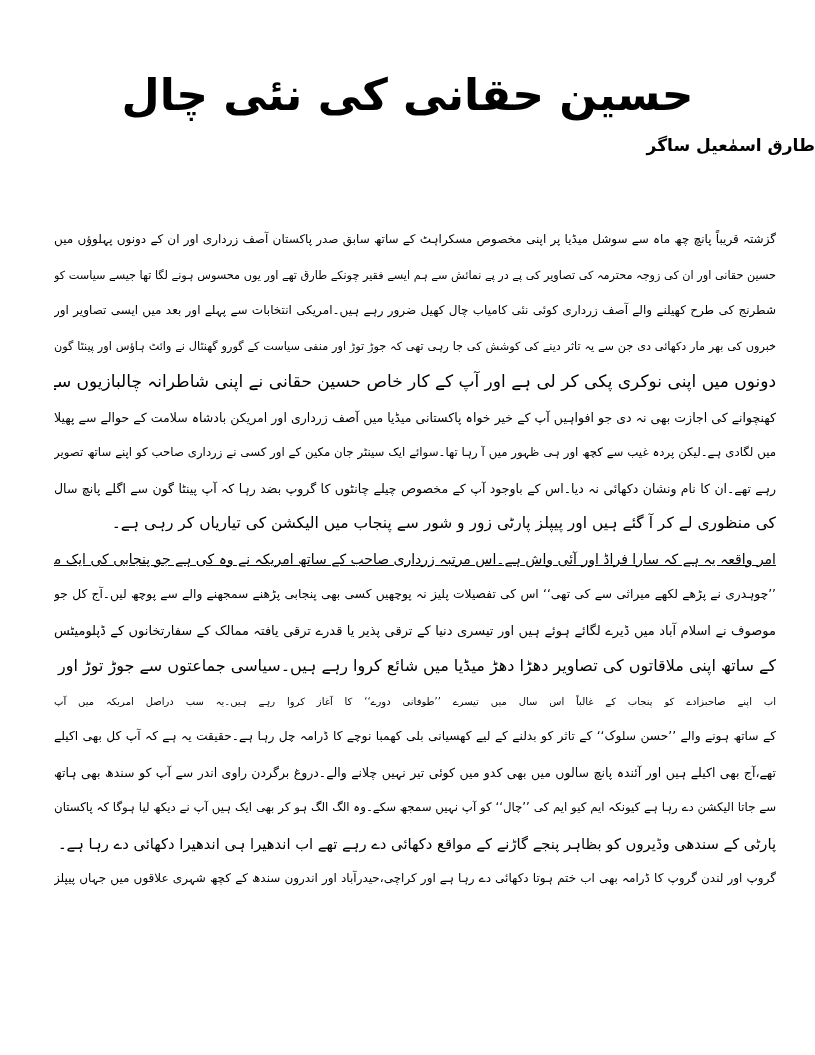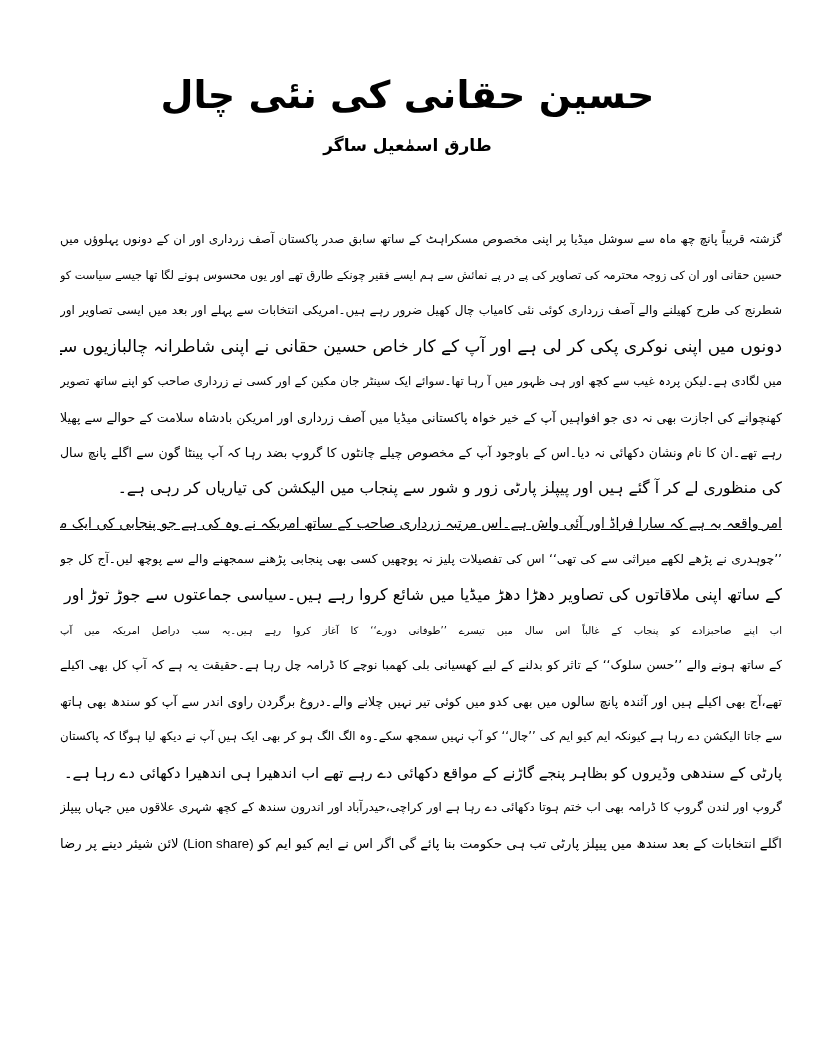--- a/index.html
+++ b/index.html
@@ -23,40 +23,40 @@
     background: #ffffff;
   }
   .title {
     position: absolute;
     top: 70px;
     left: 0;
     width: 815px;
     text-align: center;
     direction: rtl;
     font-family: "DejaVu Sans", sans-serif;
-    font-size: 38px;
+    font-size: 44px;
     font-weight: bold;
     line-height: 50px;
   }
   .author {
     position: absolute;
     top: 132px;
     left: 0;
     width: 815px;
-    text-align: center;
+    text-align: right;
     direction: rtl;
     font-family: "DejaVu Sans", sans-serif;
     font-size: 17px;
     font-weight: bold;
     line-height: 26px;
   }
   .body {
     position: absolute;
     top: 222px;
-    left: 60px;
+    left: 54px;
     width: 722px;
     direction: rtl;
   }
   .line {
     display: block;
     height: 35.5px;
     line-height: 35.5px;
     font-family: "DejaVu Sans", sans-serif;
     font-size: 15.5px;
     white-space: nowrap;
@@ -78,35 +78,32 @@
 
 <div class="page">
   <div class="title">حسین حقانی کی نئی چال</div>
   <div class="author">طارق اسمٰعیل ساگر</div>
 
   <div class="body">
 
     <span class="line" style="font-size: 12px;">گزشتہ قریباً پانچ چھ ماہ سے سوشل میڈیا پر اپنی مخصوص مسکراہٹ کے ساتھ سابق صدر پاکستان آصف زرداری اور ان کے دونوں پہلوؤں میں</span>
     <span class="line" style="font-size: 11.25px;">حسین حقانی اور ان کی زوجہ محترمہ کی تصاویر کی پے در پے نمائش سے ہم ایسے فقیر چونکے طارق تھے اور یوں محسوس ہونے لگا تھا جیسے سیاست کو</span>
     <span class="line" style="font-size: 12px;">شطرنج کی طرح کھیلنے والے آصف زرداری کوئی نئی کامیاب چال کھیل ضرور رہے ہیں۔امریکی انتخابات سے پہلے اور بعد میں ایسی تصاویر اور</span>
+    <span class="line" style="font-size: 11.25px;">خبروں کی بھر مار دکھائی دی جن سے یہ تاثر دینے کی کوشش کی جا رہی تھی کہ جوڑ توڑ اور منفی سیاست کے گورو گھنٹال نے وائٹ ہاؤس اور پینٹا گون</span>
     <span class="line" style="font-size: 17px;">دونوں میں اپنی نوکری پکی کر لی ہے اور آپ کے کار خاص حسین حقانی نے اپنی شاطرانہ چالبازیوں سے سابق صدر محترم کی کھر لی گڑ کے تھال</span>
+    <span class="line" style="font-size: 12.5px;">کھنچوانے کی اجازت بھی نہ دی جو افواہیں آپ کے خیر خواہ پاکستانی میڈیا میں آصف زرداری اور امریکن بادشاہ سلامت کے حوالے سے پھیلا</span>
     <span class="line" style="font-size: 11.75px;">میں لگادی ہے۔لیکن پردہ غیب سے کچھ اور ہی ظہور میں آ رہا تھا۔سوائے ایک سینٹر جان مکین کے اور کسی نے زرداری صاحب کو اپنے ساتھ تصویر</span>
-    <span class="line" style="font-size: 12.5px;">کھنچوانے کی اجازت بھی نہ دی جو افواہیں آپ کے خیر خواہ پاکستانی میڈیا میں آصف زرداری اور امریکن بادشاہ سلامت کے حوالے سے پھیلا</span>
     <span class="line" style="font-size: 12.5px;">رہے تھے۔ان کا نام ونشان دکھائی نہ دیا۔اس کے باوجود آپ کے مخصوص چیلے چانٹوں کا گروپ بضد رہا کہ آپ پینٹا گون سے اگلے پانچ سال</span>
     <span class="line para-end" style="font-size: 15.5px;">کی منظوری لے کر آ گئے ہیں اور پیپلز پارٹی زور و شور سے پنجاب میں الیکشن کی تیاریاں کر رہی ہے۔</span>
 
     <span class="line" style="font-size: 14px; text-decoration: underline;">امر واقعہ یہ ہے کہ سارا فراڈ اور آئی واش ہے۔اس مرتبہ زرداری صاحب کے ساتھ امریکہ نے وہ کی ہے جو پنجابی کی ایک مثال کے مطابق</span>
     <span class="line" style="font-size: 12.25px;">’’چوہدری نے پڑھے لکھے میراثی سے کی تھی‘‘ اس کی تفصیلات پلیز نہ پوچھیں کسی بھی پنجابی پڑھنے سمجھنے والے سے پوچھ لیں۔آج کل جو</span>
+    <span class="line" style="font-size: 13px;">موصوف نے اسلام آباد میں ڈیرے لگائے ہوئے ہیں اور تیسری دنیا کے ترقی پذیر یا قدرے ترقی یافتہ ممالک کے سفارتخانوں کے ڈپلومیٹس</span>
     <span class="line" style="font-size: 16px;">کے ساتھ اپنی ملاقاتوں کی تصاویر دھڑا دھڑ میڈیا میں شائع کروا رہے ہیں۔سیاسی جماعتوں سے جوڑ توڑ اور مذاکرات کی خبریں اڑا رہے ہیں۔</span>
     <span class="line" style="font-size: 10px;">اب اپنے صاحبزادے کو پنجاب کے غالباً اس سال میں تیسرے ’’طوفانی دورے‘‘ کا آغاز کروا رہے ہیں۔یہ سب دراصل امریکہ میں آپ</span>
     <span class="line" style="font-size: 12.25px;">کے ساتھ ہونے والے ’’حسن سلوک‘‘ کے تاثر کو بدلنے کے لیے کھسیانی بلی کھمبا نوچے کا ڈرامہ چل رہا ہے۔حقیقت یہ ہے کہ آپ کل بھی اکیلے</span>
     <span class="line" style="font-size: 12.5px;">تھے،آج بھی اکیلے ہیں اور آئندہ پانچ سالوں میں بھی کدو میں کوئی تیر نہیں چلانے والے۔دروغ برگردن راوی اندر سے آپ کو سندھ بھی ہاتھ</span>
     <span class="line" style="font-size: 11.75px;">سے جاتا الیکشن دے رہا ہے کیونکہ ایم کیو ایم کی ’’چال‘‘ کو آپ نہیں سمجھ سکے۔وہ الگ الگ ہو کر بھی ایک ہیں آپ نے دیکھ لیا ہوگا کہ پاکستان</span>
     <span class="line para-end" style="font-size: 14.75px;">پارٹی کے سندھی وڈیروں کو بظاہر پنجے گاڑنے کے مواقع دکھائی دے رہے تھے اب اندھیرا ہی اندھیرا دکھائی دے رہا ہے۔</span>
     <span class="line" style="font-size: 12px;">گروپ اور لندن گروپ کا ڈرامہ بھی اب ختم ہوتا دکھائی دے رہا ہے اور کراچی،حیدرآباد اور اندرون سندھ کے کچھ شہری علاقوں میں جہاں پیپلز</span>
 
-    <span class="line" style="font-size: 13.25px;">
-      <span>اگلے انتخابات کے بعد سندھ میں پیپلز پارٹی تب ہی حکومت بنا پائے گی اگر اس نے ایم کیو ایم کو</span>
-      <span class="latin">(Lion  share)</span>
-      <span>لائن شیئر دینے پر رضا</span>
-    </span>
   </div>
 </div>
 
 </body></html>

